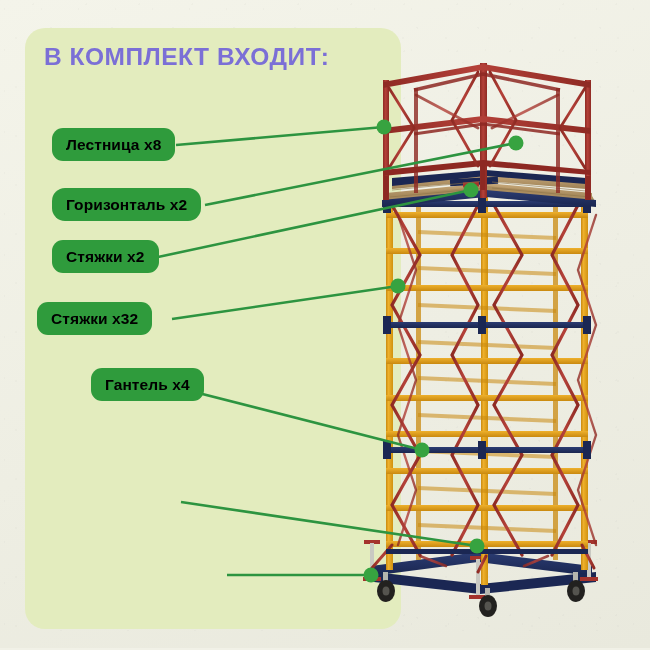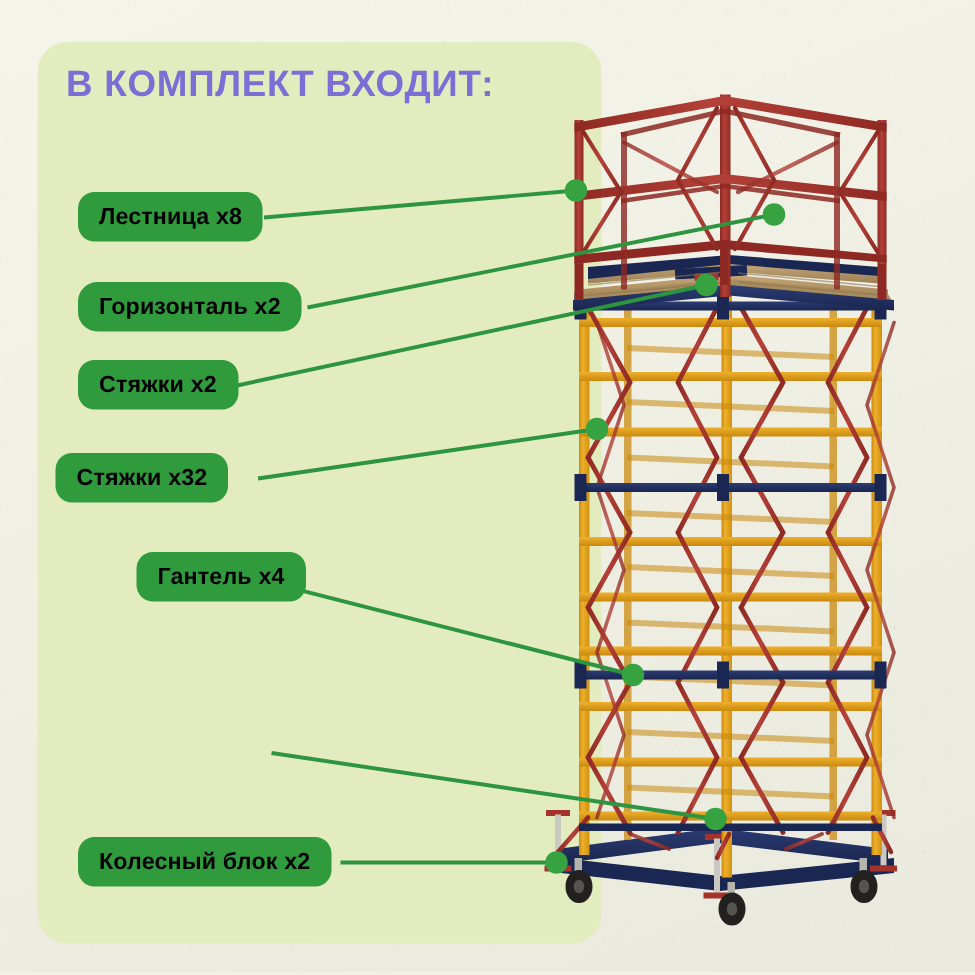--- a/index.html
+++ b/index.html
@@ -281,15 +281,14 @@
     </g>
   </svg>
 
   <div class="title">В КОМПЛЕКТ ВХОДИТ:</div>
 
   <div class="chip" style="left:52px;top:128px;">Лестница х8</div>
   <div class="chip" style="left:52px;top:188px;border-radius:13px;">Горизонталь х2</div>
   <div class="chip" style="left:52px;top:240px;">Стяжки х2</div>
   <div class="chip" style="left:37px;top:302px;">Стяжки х32</div>
   <div class="chip" style="left:52px;top:368px;margin-left:39px;">Гантель х4</div>
-  <div class="chip" style="left:52px;top:558px;">Колесный блок х2</div>
 
 </div>
 
 </body></html>

